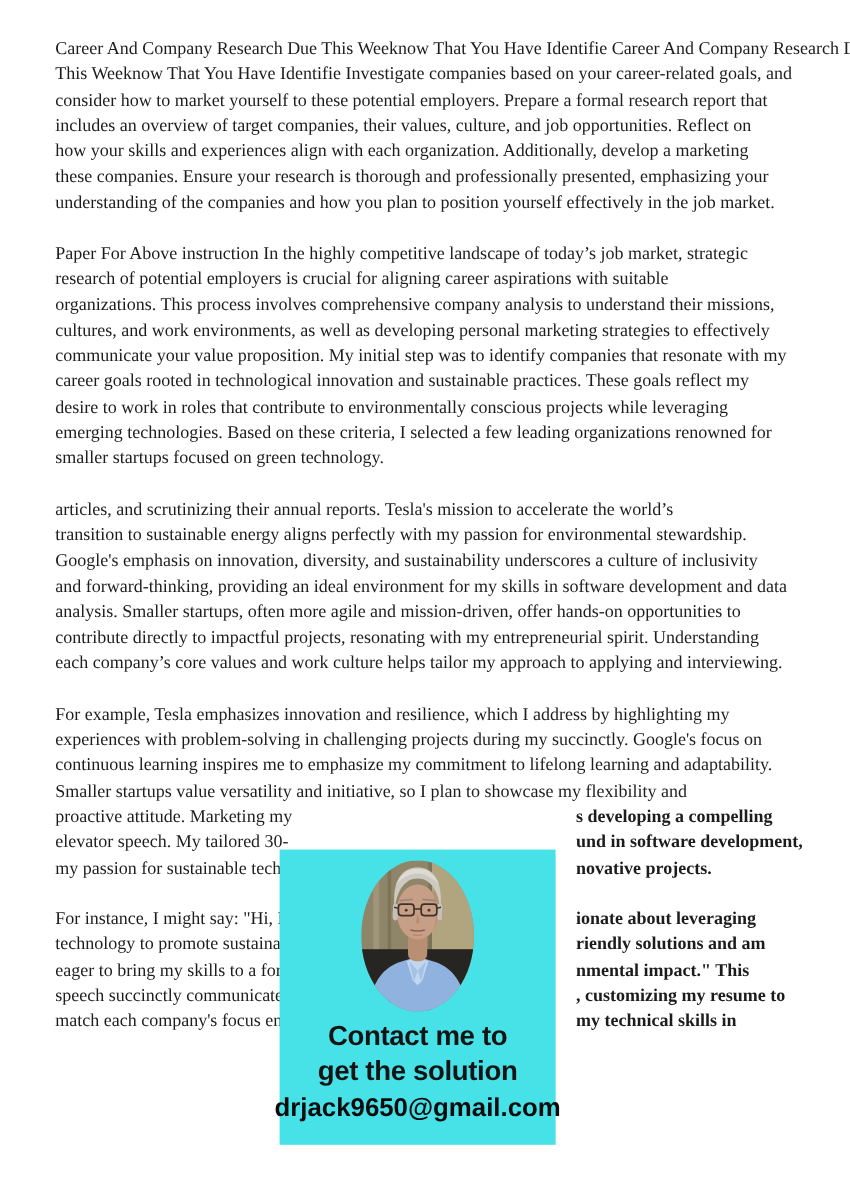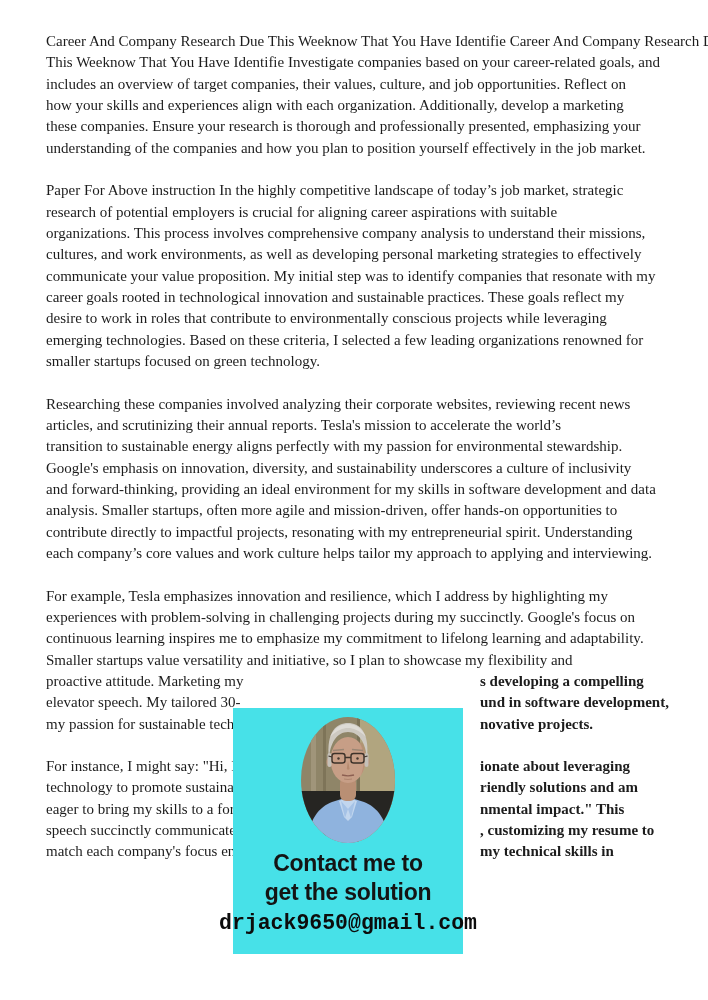--- a/index.html
+++ b/index.html
@@ -50,51 +50,51 @@
     margin-top: 6px;
     font-family: "Liberation Sans", sans-serif;
     font-weight: bold;
     font-size: 23px;
     line-height: 29px;
     letter-spacing: -0.3px;
     color: #141414;
   }
   .card-email {
     margin-top: 4px;
-    font-family: Liberation Mono, monospace;
+    font-family: Liberation Sans, sans-serif;
     font-weight: bold;
     font-size: 21.5px;
     color: #0c0c0c;
   }
 </style>
 </head>
 <body>
 
 <div class="doc" id="doc" style="color: rgb(28, 28, 28);">
     <div class="para">
       <div class="line">Career And Company Research Due This Weeknow That You Have Identifie Career And Company Research Due</div>
       <div class="line">This Weeknow That You Have Identifie Investigate companies based on your career-related goals, and</div>
+      <div class="line">consider how to market yourself to these potential employers. Prepare a formal research report that</div>
       <div class="line">includes an overview of target companies, their values, culture, and job opportunities. Reflect on</div>
       <div class="line">how your skills and experiences align with each organization. Additionally, develop a marketing</div>
       <div class="line">these companies. Ensure your research is thorough and professionally presented, emphasizing your</div>
       <div class="line">understanding of the companies and how you plan to position yourself effectively in the job market.</div>
     </div>
     <div class="para">
       <div class="line">Paper For Above instruction In the highly competitive landscape of today’s job market, strategic</div>
       <div class="line">research of potential employers is crucial for aligning career aspirations with suitable</div>
       <div class="line">organizations. This process involves comprehensive company analysis to understand their missions,</div>
       <div class="line">cultures, and work environments, as well as developing personal marketing strategies to effectively</div>
       <div class="line">communicate your value proposition. My initial step was to identify companies that resonate with my</div>
       <div class="line">career goals rooted in technological innovation and sustainable practices. These goals reflect my</div>
       <div class="line">desire to work in roles that contribute to environmentally conscious projects while leveraging</div>
       <div class="line">emerging technologies. Based on these criteria, I selected a few leading organizations renowned for</div>
       <div class="line">smaller startups focused on green technology.</div>
     </div>
     <div class="para">
-      <div class="line">Researching these companies involved analyzing their corporate websites, reviewing recent news</div>
       <div class="line">articles, and scrutinizing their annual reports. Tesla's mission to accelerate the world’s</div>
       <div class="line">transition to sustainable energy aligns perfectly with my passion for environmental stewardship.</div>
       <div class="line">Google's emphasis on innovation, diversity, and sustainability underscores a culture of inclusivity</div>
       <div class="line">and forward-thinking, providing an ideal environment for my skills in software development and data</div>
       <div class="line">analysis. Smaller startups, often more agile and mission-driven, offer hands-on opportunities to</div>
       <div class="line">contribute directly to impactful projects, resonating with my entrepreneurial spirit. Understanding</div>
       <div class="line">each company’s core values and work culture helps tailor my approach to applying and interviewing.</div>
     </div>
     <div class="para">
       <div class="line">For example, Tesla emphasizes innovation and resilience, which I address by highlighting my</div>

